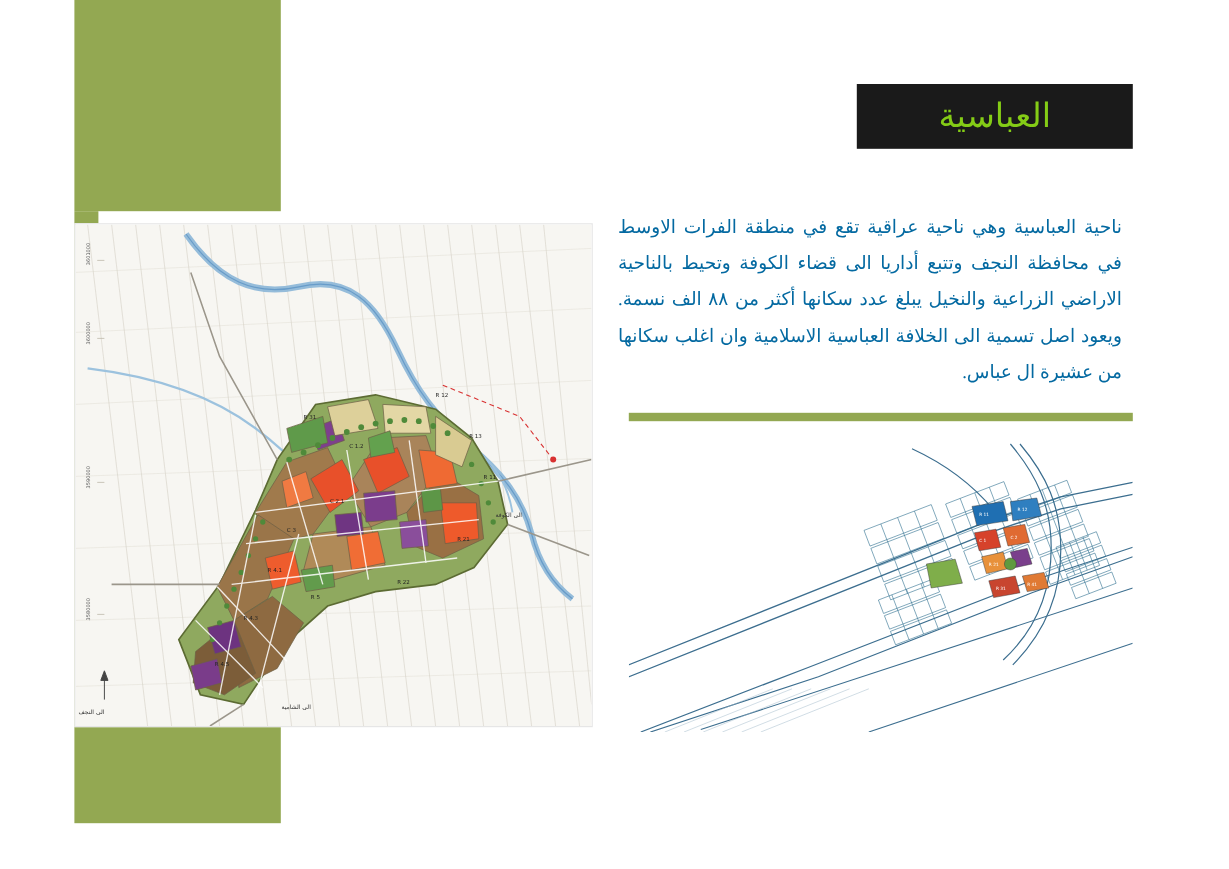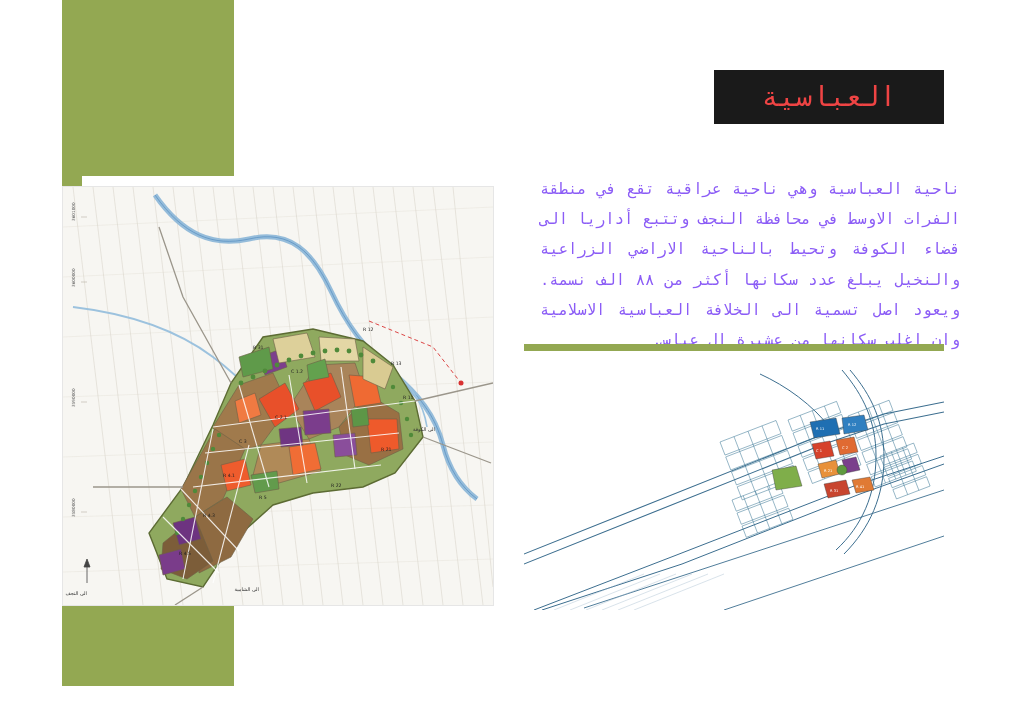--- a/index.html
+++ b/index.html
@@ -30,40 +30,40 @@
     left: 714px;
     top: 70px;
     width: 230px;
     height: 54px;
     background: #1a1a1a;
     display: flex;
     align-items: center;
     justify-content: center;
   }
   #title-text {
-    color: #ef4444;
+    color: #84cc16;
     font-size: 28px;
-    font-family: Liberation Mono, monospace;
+    font-family: Liberation Serif, serif;
     direction: rtl;
     letter-spacing: 1px;
   }
 
   
   #body-paragraph {
     position: absolute;
-    right: 64px;
+    right: 89px;
     top: 175px;
     width: 420px;
     direction: rtl;
     text-align: justify;
     text-align-last: right;
     font-size: 15.5px;
     line-height: 1.95;
-    color: #8b5cf6;
-    font-family: Liberation Mono, monospace;
+    color: #0369a1;
+    font-family: Liberation Serif, serif;
   }
 
   
   #olive-rule {
     position: absolute;
     left: 524px;
     top: 344px;
     width: 420px;
     height: 7px;
     background: #93a852;

